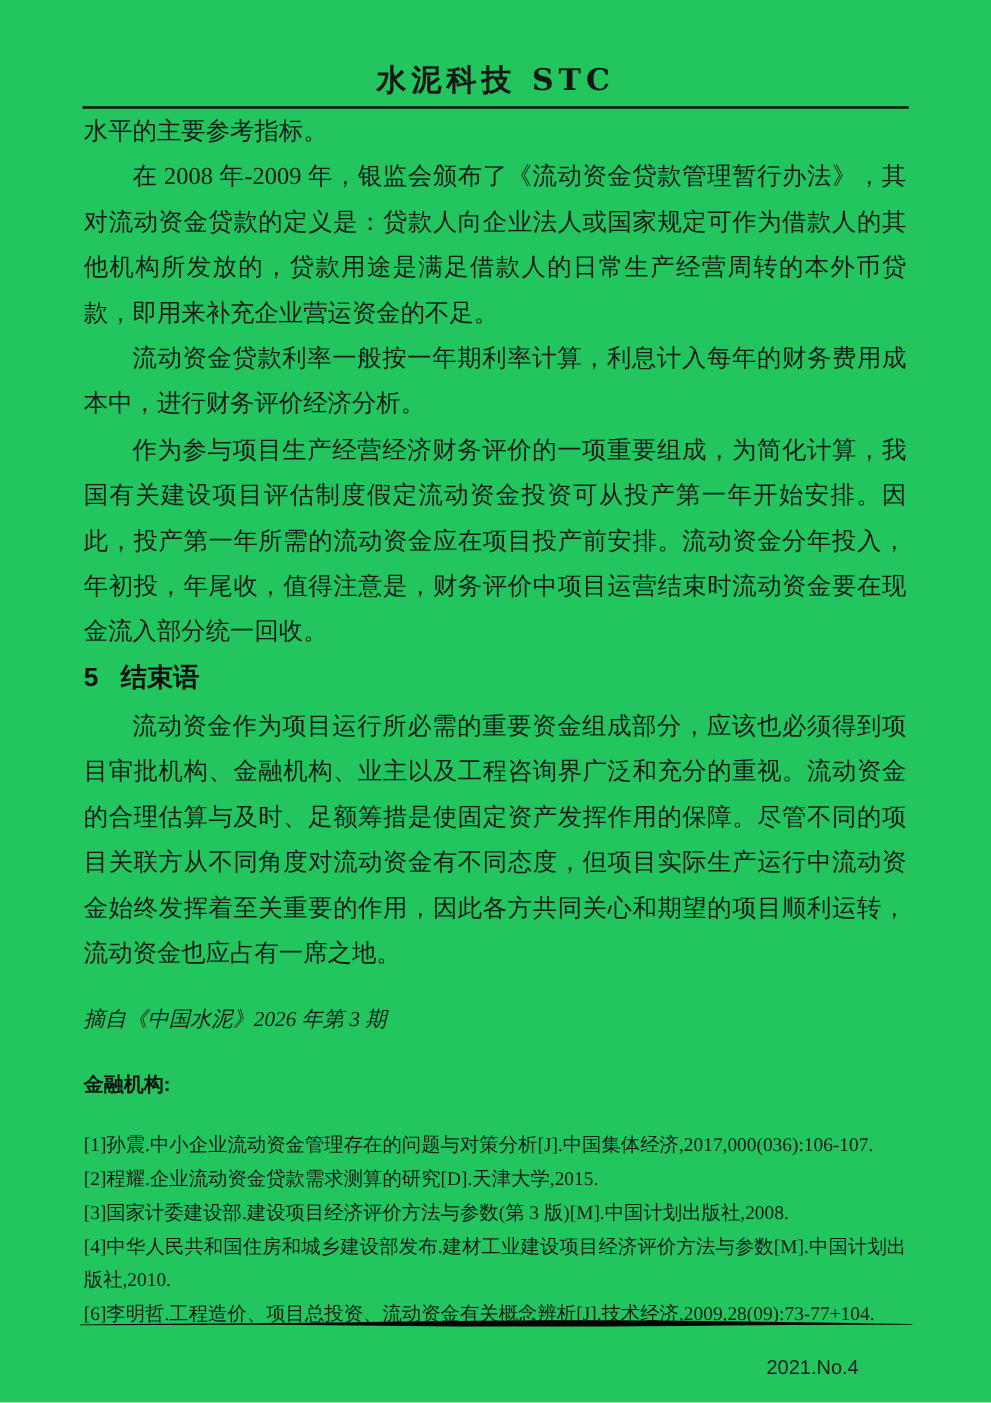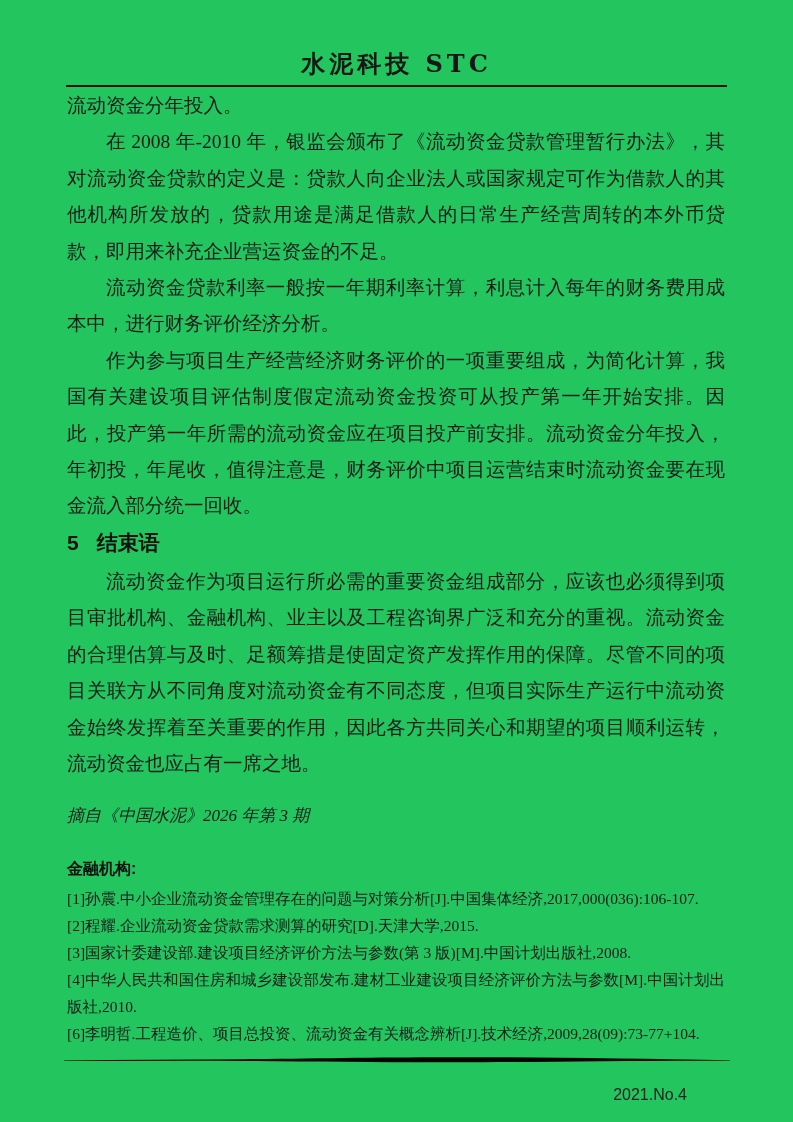--- a/index.html
+++ b/index.html
@@ -60,21 +60,21 @@
   }
   .refs-heading {
     margin-top: 30px;
     font-family: "Liberation Sans", "DejaVu Sans", sans-serif;
     font-weight: 700;
     font-size: 16px;
     line-height: 22px;
     text-align: left;
     color: #111;
   }
-  .refs-list { margin-top: 5px; }
+  .refs-list { margin-top: 23px; }
   .ref-item {
     font-size: 15.5px;
     line-height: 27px;
     text-align: justify;
     color: #1b1b1b;
   }
   .footer-rule-wrap {
     position: absolute;
     top: 1050px; left: 64px;
     width: 666px; height: 8px;
@@ -99,23 +99,23 @@
 <body>
 
 <div class="page">
 
   <div class="header-title">水泥科技 STC</div>
 
   <div class="header-rule"></div>
 
   <div class="content">
 
-    <p class="para no-indent">流动资金分年投入。</p>
+    <p class="para no-indent">水平的主要参考指标。</p>
 
-    <p class="para">在 2008 年-2010 年，银监会颁布了《流动资金贷款管理暂行办法》，其对流动资金贷款的定义是：贷款人向企业法人或国家规定可作为借款人的其他机构所发放的，贷款用途是满足借款人的日常生产经营周转的本外币贷款，即用来补充企业营运资金的不足。</p>
+    <p class="para">在 2008 年-2009 年，银监会颁布了《流动资金贷款管理暂行办法》，其对流动资金贷款的定义是：贷款人向企业法人或国家规定可作为借款人的其他机构所发放的，贷款用途是满足借款人的日常生产经营周转的本外币贷款，即用来补充企业营运资金的不足。</p>
 
     <p class="para">流动资金贷款利率一般按一年期利率计算，利息计入每年的财务费用成本中，进行财务评价经济分析。</p>
 
     <p class="para">作为参与项目生产经营经济财务评价的一项重要组成，为简化计算，我国有关建设项目评估制度假定流动资金投资可从投产第一年开始安排。因此，投产第一年所需的流动资金应在项目投产前安排。流动资金分年投入，年初投，年尾收，值得注意是，财务评价中项目运营结束时流动资金要在现金流入部分统一回收。</p>
 
     <h2 class="section-heading">
       <span class="sec-num">5</span><span>结束语</span>
     </h2>
 
     <p class="para">流动资金作为项目运行所必需的重要资金组成部分，应该也必须得到项目审批机构、金融机构、业主以及工程咨询界广泛和充分的重视。流动资金的合理估算与及时、足额筹措是使固定资产发挥作用的保障。尽管不同的项目关联方从不同角度对流动资金有不同态度，但项目实际生产运行中流动资金始终发挥着至关重要的作用，因此各方共同关心和期望的项目顺利运转，流动资金也应占有一席之地。</p>

